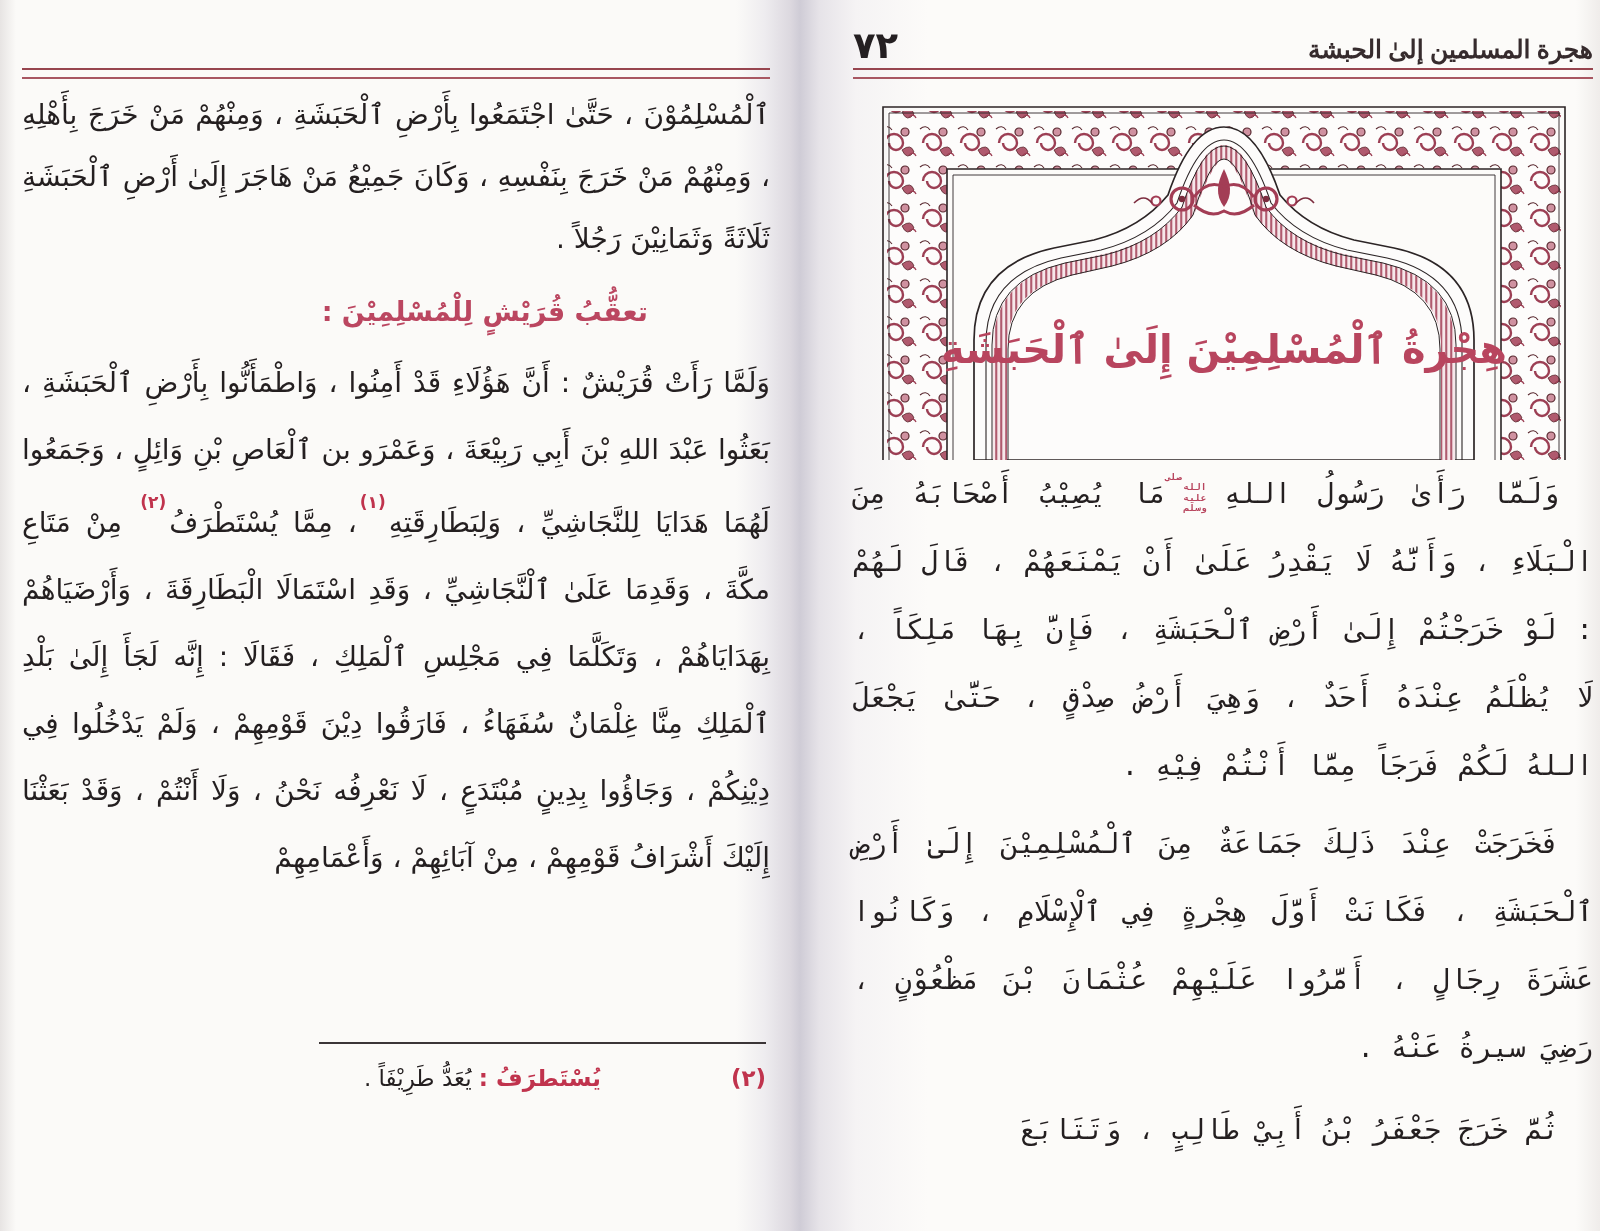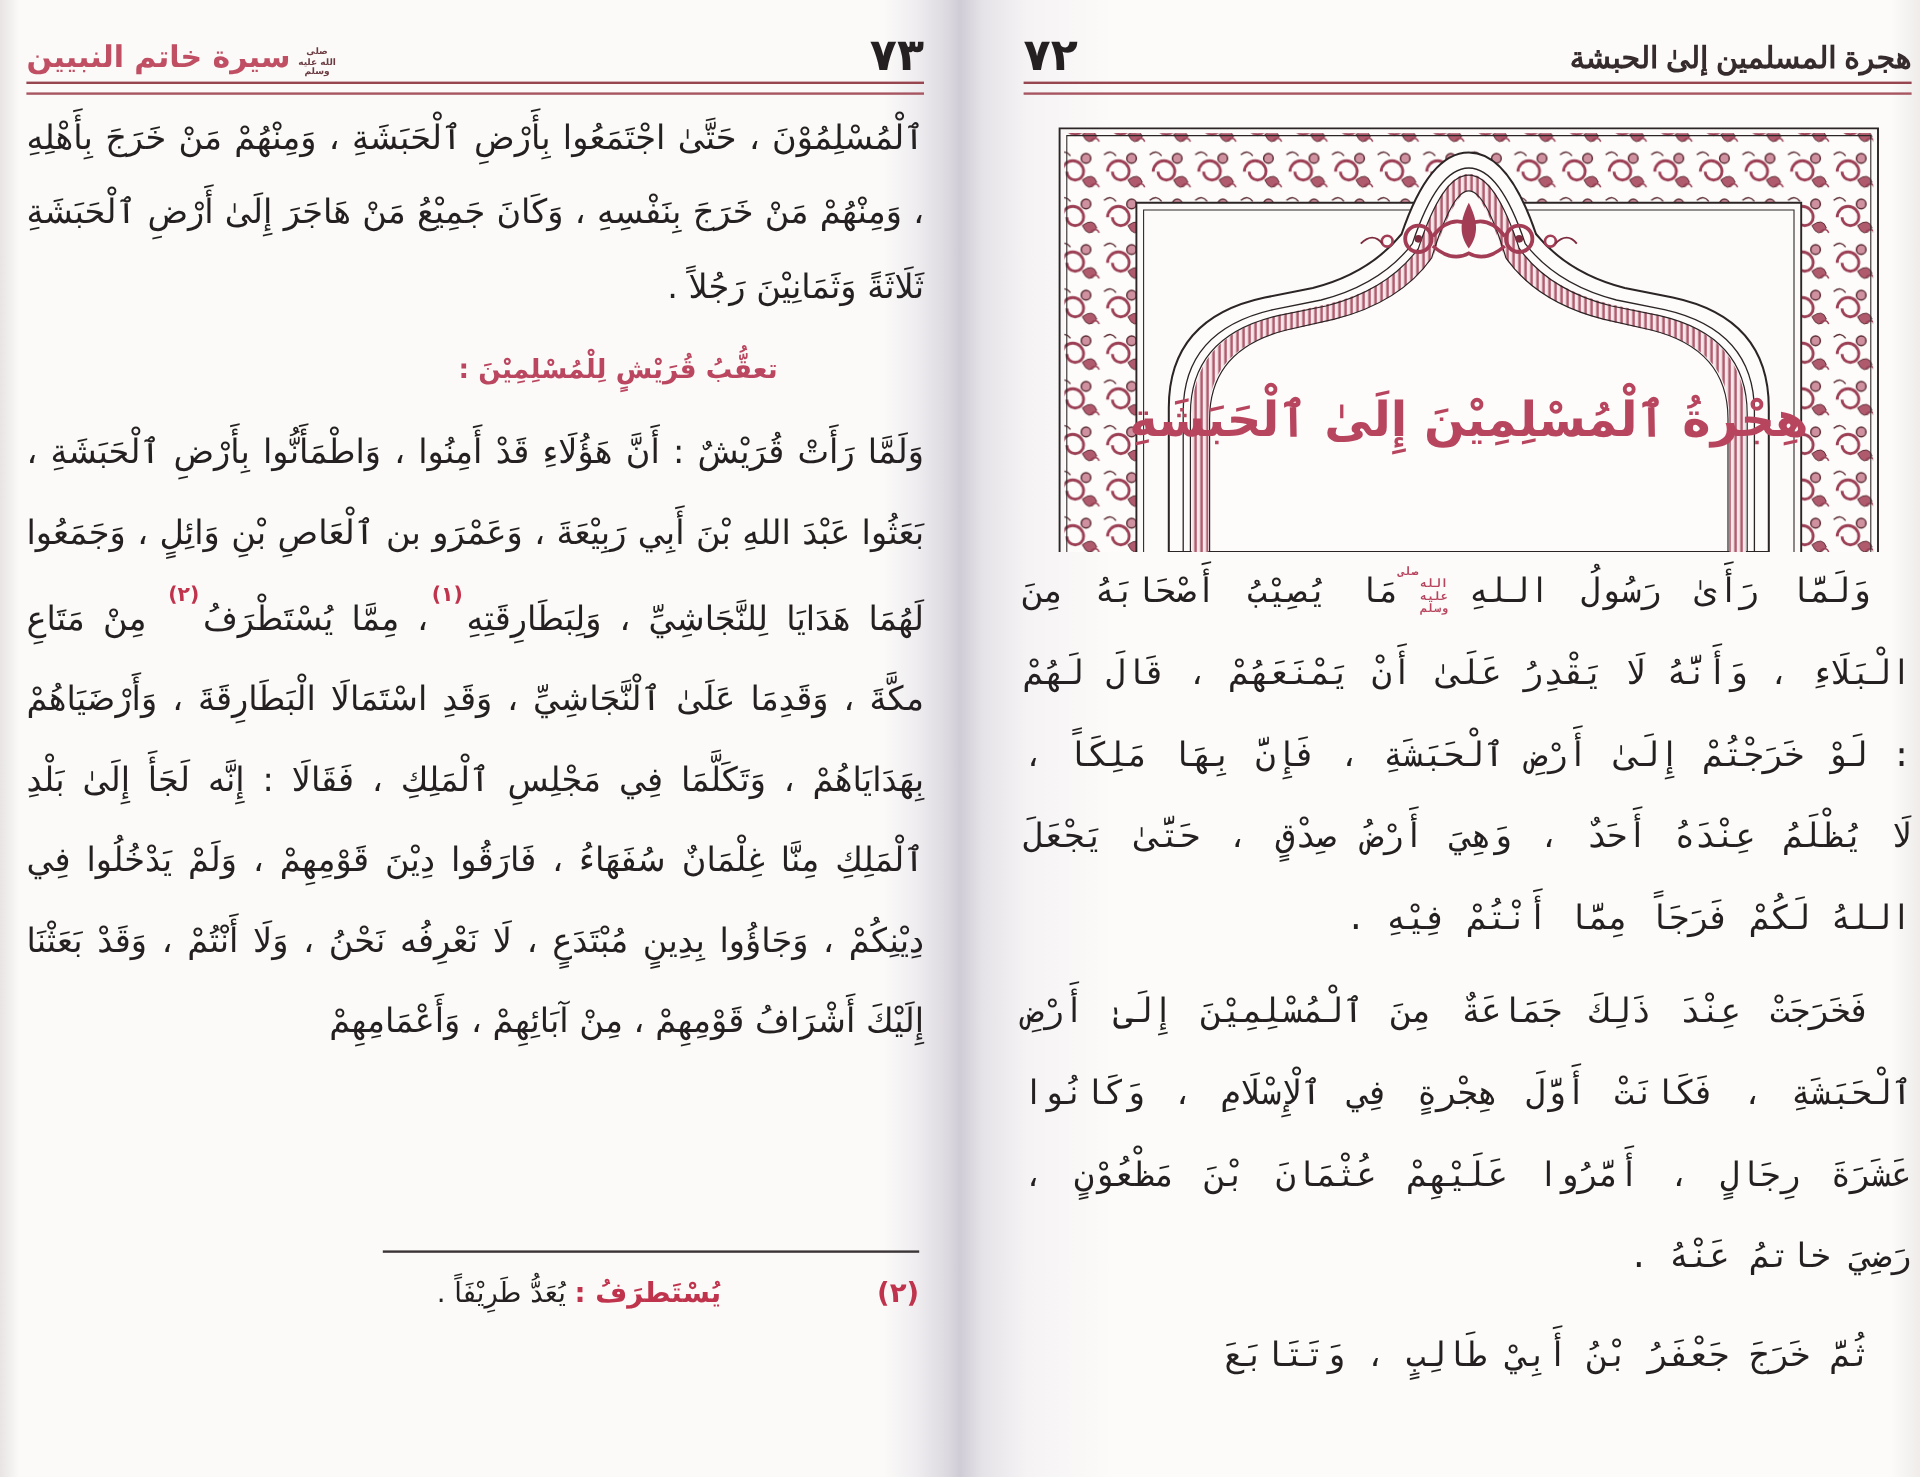--- a/index.html
+++ b/index.html
@@ -31,21 +31,21 @@
 
   
   .arb{direction:rtl;text-align:justify;color:#241f20;
     font-family:"DejaVu Sans",sans-serif;}
   .indent{text-indent:34px;}
   .red{color:#b8455e;}
 
   
   .page-left .body{position:absolute;top:84px;left:0;right:0;}
   .page-left .para1{font-size:28px;line-height:62px;margin:0;}
-  .subtitle{margin:26px 0 0 0;font-size:22px;font-weight:bold;color:#bb4660;
+  .subtitle{margin:26px 0 0 0;font-size:27px;font-weight:bold;color:#bb4660;
     direction:rtl;text-align:right;padding-right:122px;}
   .page-left .para2{font-size:28px;line-height:67px;margin:22px 0 0 0;}
   .fnref{color:#c0334d;font-size:17px;font-weight:bold;
     position:relative;top:-14px;margin:0 3px;}
   .footnotes{position:absolute;top:1042px;left:0;right:4px;}
   .fn-sep{width:447px;margin:0 0 12px auto;border-top:2.5px solid #3b3537;}
   .fn-row{direction:rtl;font-size:23px;line-height:44px;color:#241f20;
     text-align:right;}
   .fn-marker{color:#c0334d;font-weight:bold;margin-left:26px;}
   .fn-term{color:#c0334d;font-weight:bold;}
@@ -68,24 +68,20 @@
     direction:rtl;white-space:normal;margin:0 8px;}
   .seal-dark{width:32px;font-size:7.5px;color:#6b3a40;vertical-align:-6px;
     margin:0 6px;}
 </style>
 </head>
 <body>
 
 <div class="book">
 
   <section class="page page-left">
-    <header class="pg-header">
-      <span class="hdr-title red"><span>سيرة خاتم النبيين</span><span class="seal seal-dark">صلى الله عليه وسلم</span></span>
-      <span class="hdr-num">٧٣</span>
-    </header>
     <div class="rule"></div>
 
     <div class="body">
       <p class="arb para1">ٱلْمُسْلِمُوْنَ ، حَتَّىٰ اجْتَمَعُوا بِأَرْضِ ٱلْحَبَشَةِ ، وَمِنْهُمْ مَنْ خَرَجَ بِأَهْلِهِ ، وَمِنْهُمْ مَنْ خَرَجَ بِنَفْسِهِ ، وَكَانَ جَمِيْعُ مَنْ هَاجَرَ إِلَىٰ أَرْضِ ٱلْحَبَشَةِ ثَلَاثَةً وَثَمَانِيْنَ رَجُلاً .</p>
       <h2 class="subtitle">تعقُّبُ قُرَيْشٍ لِلْمُسْلِمِيْنَ :</h2>
       <p class="arb para2"><span>وَلَمَّا رَأَتْ قُرَيْشٌ : أَنَّ هَؤُلَاءِ قَدْ أَمِنُوا ، وَاطْمَأَنُّوا بِأَرْضِ ٱلْحَبَشَةِ ، بَعَثُوا عَبْدَ اللهِ بْنَ أَبِي رَبِيْعَةَ ، وَعَمْرَو بن ٱلْعَاصِ بْنِ وَائِلٍ ، وَجَمَعُوا لَهُمَا هَدَايَا لِلنَّجَاشِيِّ ، وَلِبَطَارِقَتِهِ</span><sup class="fnref">(١)</sup><span>، مِمَّا يُسْتَطْرَفُ</span><sup class="fnref">(٢)</sup> <span>مِنْ مَتَاعِ مكَّةَ ، وَقَدِمَا عَلَىٰ ٱلْنَّجَاشِيِّ ، وَقَدِ اسْتَمَالَا الْبَطَارِقَةَ ، وَأَرْضَيَاهُمْ بِهَدَايَاهُمْ ، وَتَكَلَّمَا فِي مَجْلِسِ ٱلْمَلِكِ ، فَقَالَا : إِنَّه لَجَأَ إِلَىٰ بَلْدِ ٱلْمَلِكِ مِنَّا غِلْمَانٌ سُفَهَاءُ ، فَارَقُوا دِيْنَ قَوْمِهِمْ ، وَلَمْ يَدْخُلُوا فِي دِيْنِكُمْ ، وَجَاؤُوا بِدِينٍ مُبْتَدَعٍ ، لَا نَعْرِفُه نَحْنُ ، وَلَا أَنْتُمْ ، وَقَدْ بَعَثْنَا إِلَيْكَ أَشْرَافُ قَوْمِهِمْ ، مِنْ آبَائِهِمْ ، وَأَعْمَامِهِمْ</span></p>
     </div>
 
     <footer class="footnotes">
       <div class="fn-sep"></div>
@@ -147,17 +143,17 @@
           <circle cx="68" cy="-2" r="4.5" fill="none" stroke="#a33d55" stroke-width="2.2"></circle>
           <path d="M-90,0 q10,-10 18,0" fill="none" stroke="#7c2c3e" stroke-width="1.6"></path>
           <path d="M72,0 q10,-10 18,0" fill="none" stroke="#7c2c3e" stroke-width="1.6"></path>
         </g>
       </svg>
     </div>
     <div class="arch-title">هِجْرةُ ٱلْمُسْلِمِيْنَ إِلَىٰ ٱلْحَبَشَةِ</div>
 
     <div class="body">
       <p class="arb indent para1"><span>وَلَمَّا رَأَىٰ رَسُولُ اللهِ</span><span class="seal">صلى الله عليه وسلم</span><span>مَا يُصِيْبُ أَصْحَابَهُ مِنَ الْبَلَاءِ ، وَأَنَّهُ لَا يَقْدِرُ عَلَىٰ أَنْ يَمْنَعَهُمْ ، قَالَ لَهُمْ : لَوْ خَرَجْتُمْ إِلَىٰ أَرْضِ ٱلْحَبَشَةِ ، فَإِنَّ بِهَا مَلِكَاً ، لَا يُظْلَمُ عِنْدَهُ أَحَدٌ ، وَهِيَ أَرْضُ صِدْقٍ ، حَتَّىٰ يَجْعَلَ اللهُ لَكُمْ فَرَجَاً مِمَّا أَنْتُمْ فِيْهِ .</span></p>
-      <p class="arb indent para2">فَخَرَجَتْ عِنْدَ ذَلِكَ جَمَاعَةٌ مِنَ ٱلْمُسْلِمِيْنَ إِلَىٰ أَرْضِ ٱلْحَبَشَةِ ، فَكَانَتْ أَوَّلَ هِجْرةٍ فِي ٱلْإِسْلَامِ ، وَكَانُوا عَشَرَةَ رِجَالٍ ، أَمَّرُوا عَلَيْهِمْ عُثْمَانَ بْنَ مَظْعُوْنٍ ، رَضِيَ خاتمُ عَنْهُ .</p>
+      <p class="arb indent para2">فَخَرَجَتْ عِنْدَ ذَلِكَ جَمَاعَةٌ مِنَ ٱلْمُسْلِمِيْنَ إِلَىٰ أَرْضِ ٱلْحَبَشَةِ ، فَكَانَتْ أَوَّلَ هِجْرةٍ فِي ٱلْإِسْلَامِ ، وَكَانُوا عَشَرَةَ رِجَالٍ ، أَمَّرُوا عَلَيْهِمْ عُثْمَانَ بْنَ مَظْعُوْنٍ ، رَضِيَ سيرةُ عَنْهُ .</p>
       <p class="arb indent para3">ثُمَّ خَرَجَ جَعْفَرُ بْنُ أَبِيْ طَالِبٍ ، وَتَتَابَعَ</p>
     </div>
   </section>
 </div>
 
 </body></html>

